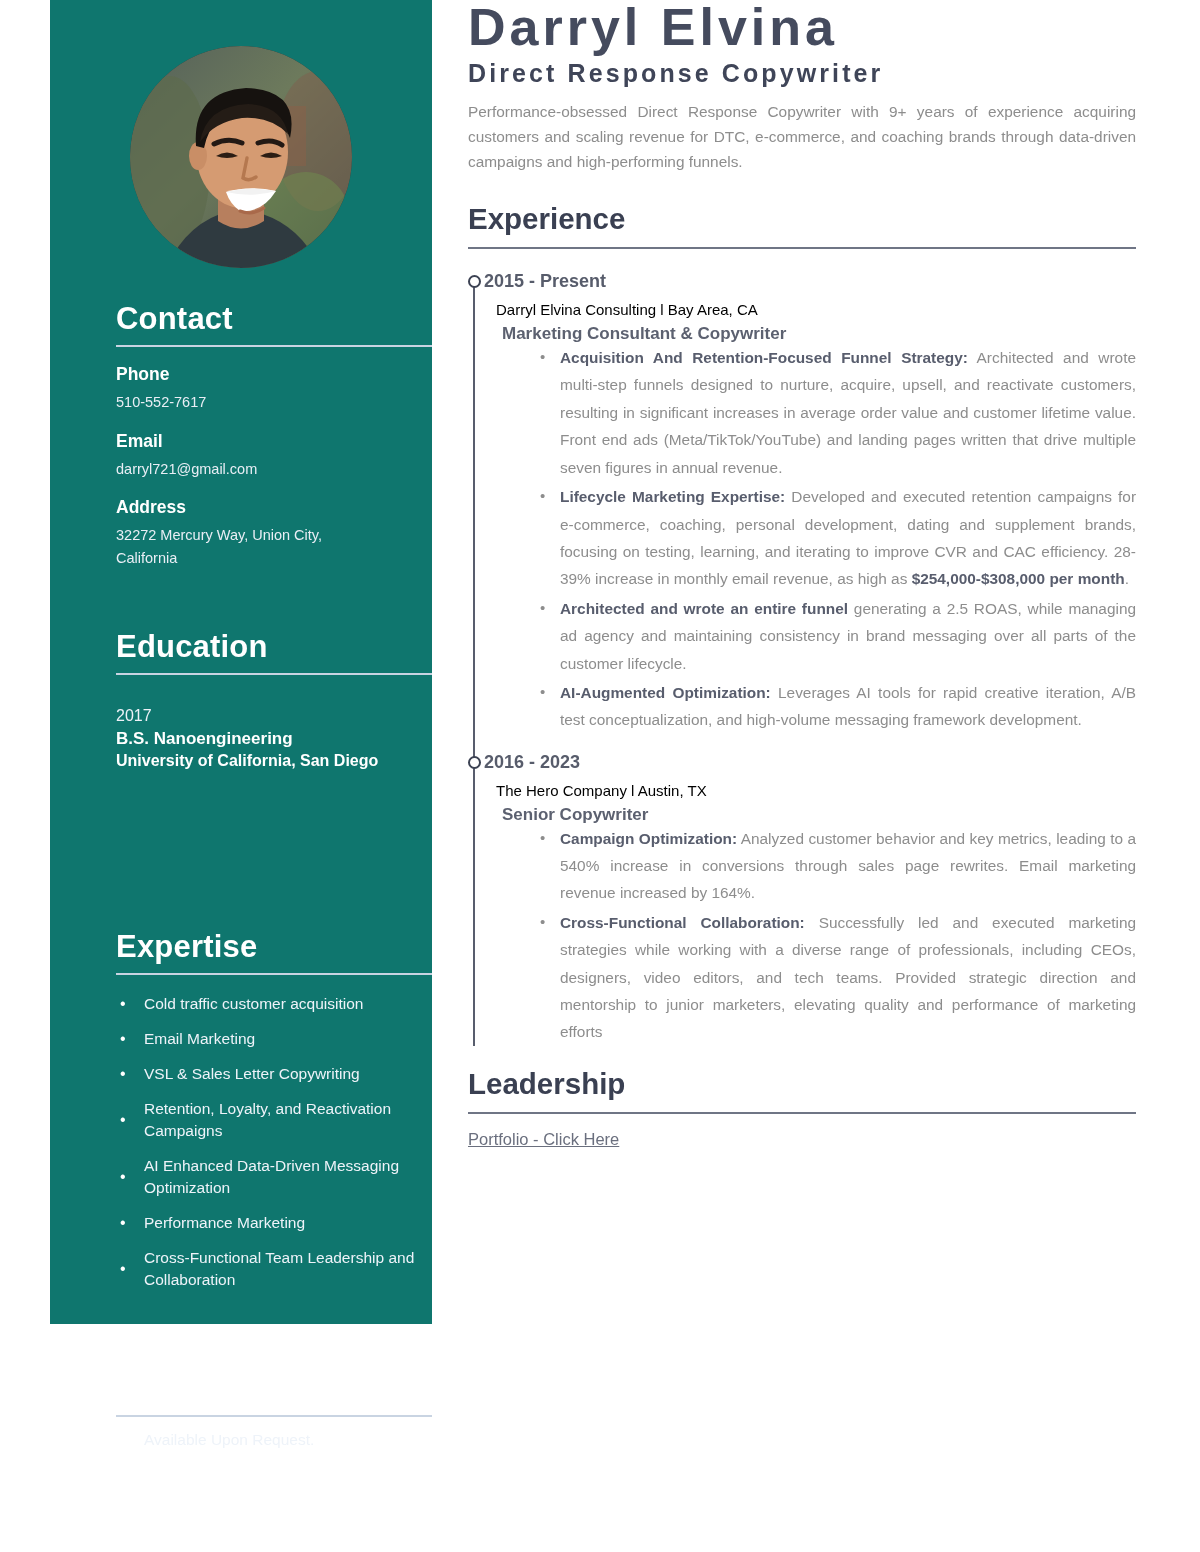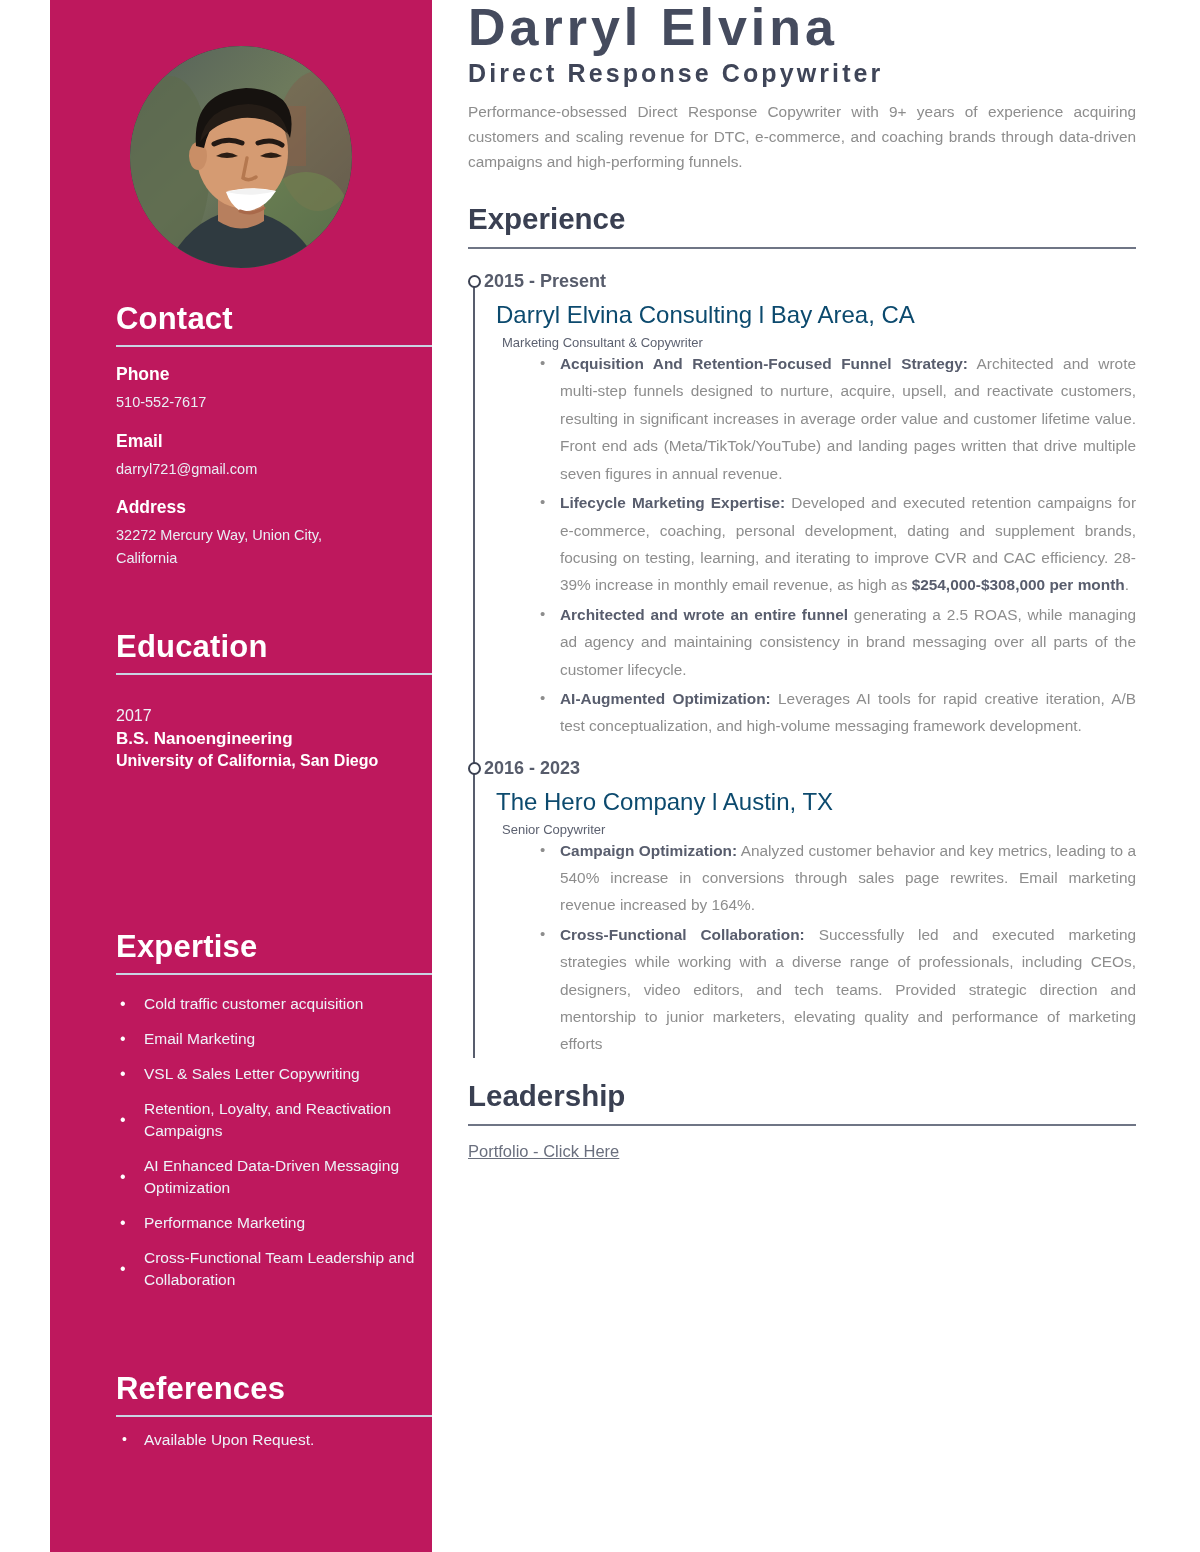--- a/index.html
+++ b/index.html
@@ -5,22 +5,22 @@
   * { box-sizing: border-box; margin: 0; padding: 0; }
   html, body {
     width: 1200px; height: 1552px;
     background: #ffffff;
     font-family: "Liberation Sans", sans-serif;
   }
   .page { position: relative; width: 1200px; height: 1552px; background: #fff; overflow: hidden; }
 
   
   .sidebar {
-    position: absolute; left: 50px; top: 0; width: 382px; height: 1552px;
-    background: #be185d; color: #ffffff;
+    position: absolute; left: 50px; top: 0; width: 382px; height: 1324px;
+    background: #0f766e; color: #ffffff;
   }
   .photo-wrap { position: absolute; left: 0; top: 46px; width: 382px; text-align: center; }
   .photo {
     width: 222px; height: 222px; border-radius: 50%;
     display: inline-block; overflow: hidden; position: relative;
     background: #3b4a44;
   }
   .photo svg { display: block; width: 222px; height: 222px; }
 
   .side-sect { position: absolute; left: 66px; width: 316px; }
@@ -77,22 +77,22 @@
   .timeline { position: relative; padding-left: 16px; margin-top: 22px; }
   .tl-line {
     position: absolute; left: 5px; top: 8px; bottom: 0; width: 2px; background: #585d6d;
   }
   .job { position: relative; }
   .dot {
     position: absolute; left: -16px; top: 4px; width: 13px; height: 13px;
     border: 2.4px solid #3c4253; border-radius: 50%; background: #ffffff; z-index: 2;
   }
   .job-date { font-size: 18px; font-weight: bold; color: #575c6b; line-height: 1.2; }
-  .job-org { font-size: 24px; color: #0c4a6e; margin-top: 8px; margin-left: 12px; font-weight: 300; }
-  .job-title { font-size: 13px; font-weight: normal; color: #5c6170; margin-top: 6px; margin-left: 18px; }
+  .job-org { font-size: 15px; color: #000000; margin-top: 8px; margin-left: 12px; font-weight: 300; }
+  .job-title { font-size: 17px; font-weight: bold; color: #5c6170; margin-top: 6px; margin-left: 18px; }
 
   ul.bullets { list-style: none; margin-top: 0; margin-left: 56px; }
   ul.bullets li {
     position: relative; padding-left: 20px; font-size: 15.4px; color: #8d8d8d;
     line-height: 1.78; text-align: justify; margin-bottom: 2px; font-weight: 300;
   }
   ul.bullets li::before {
     content: "•"; position: absolute; left: 0; top: 0; color: #8d8d8d; font-size: 15px;
   }
   ul.bullets li b { color: #585d6d; font-weight: bold; }

